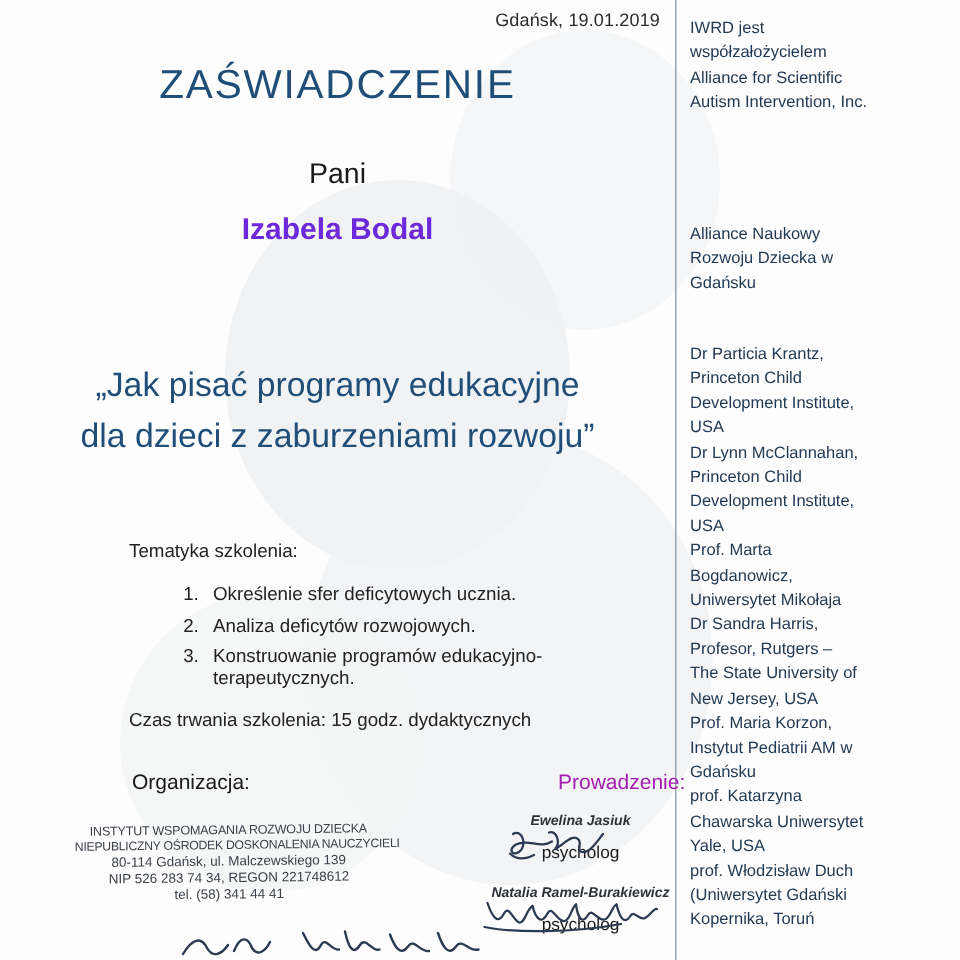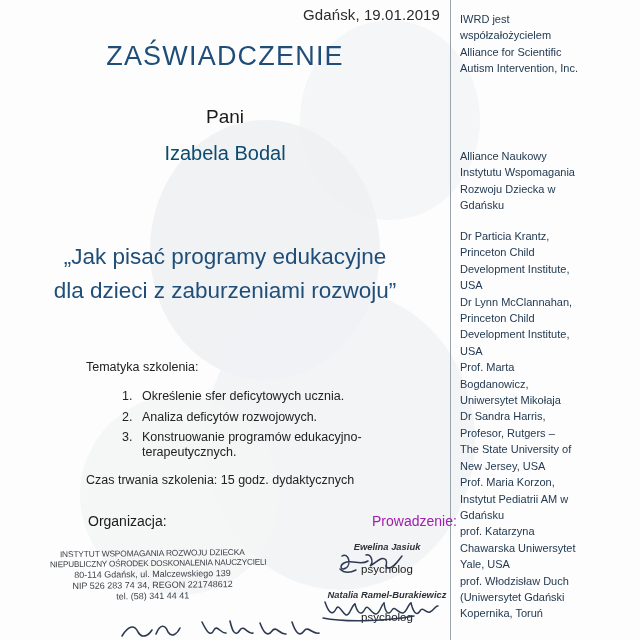--- a/index.html
+++ b/index.html
@@ -55,21 +55,21 @@
     left: 0;
     top: 0;
     width: 450px;
     height: 640px;
   }
 
   .date-line {
     position: absolute;
     right: 10px;
     top: 6px;
-    font-size: 15px;
+    font-size: 12px;
     color: #2b2b2b;
     letter-spacing: .1px;
   }
 
   .cert-title {
     position: absolute;
     top: 41px;
     left: 0;
     width: 450px;
     text-align: center;
@@ -88,21 +88,22 @@
     font-size: 19px;
     color: #1a1a1a;
   }
   .recipient {
     position: absolute;
     top: 142px;
     left: 0;
     width: 450px;
     text-align: center;
     font-size: 20px;
-    color: #0c4a6e;
+    color: #6d28d9;
+    font-weight: bold;
   }
   .completed {
     position: absolute;
     top: 192px;
     left: 0;
     width: 450px;
     text-align: center;
     font-size: 12px;
     color: #2b2b2b;
   }
@@ -327,21 +328,20 @@
 
     <div class="side-block sb-founder">
       <p>IWRD jest</p>
       <p>współzałożycielem</p>
       <p>Alliance for Scientific</p>
       <p>Autism Intervention, Inc.</p>
     </div>
 
     <div class="side-block sb-council">
       <p>Alliance Naukowy</p>
-      <p>Instytutu Wspomagania</p>
       <p>Rozwoju Dziecka w</p>
       <p>Gdańsku</p>
     </div>
 
     <div class="side-block sb-members">
       <p class="member">Dr Particia Krantz,</p>
       <p class="member">Princeton Child</p>
       <p class="member">Development Institute,</p>
       <p class="member">USA</p>
       <p class="member">Dr Lynn McClannahan,</p>

